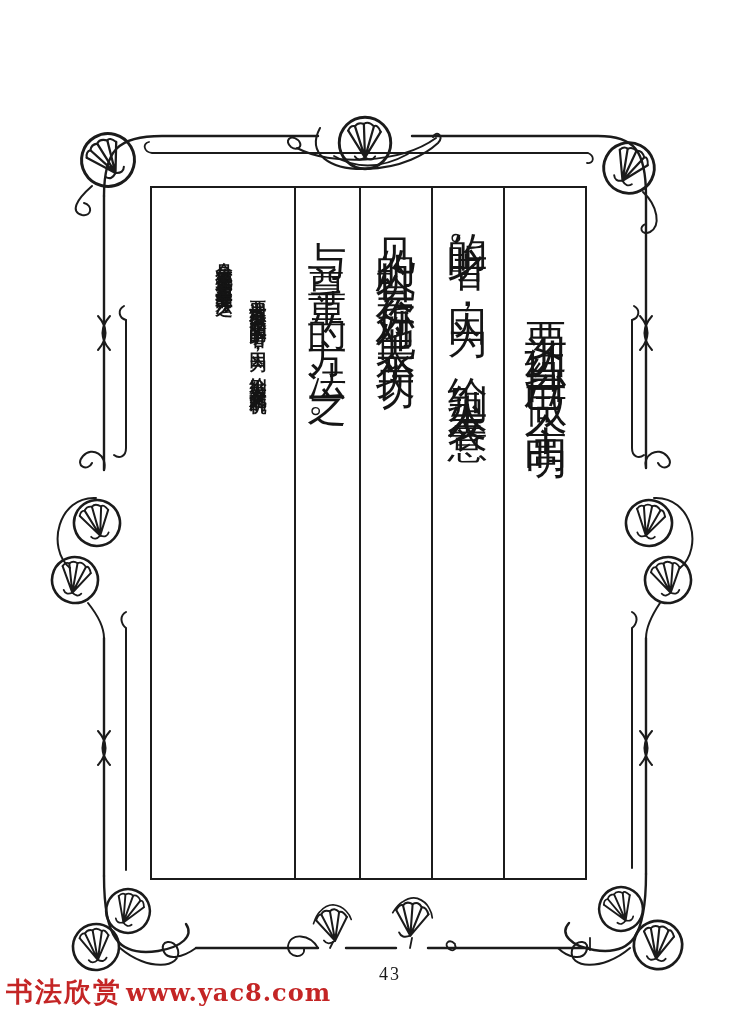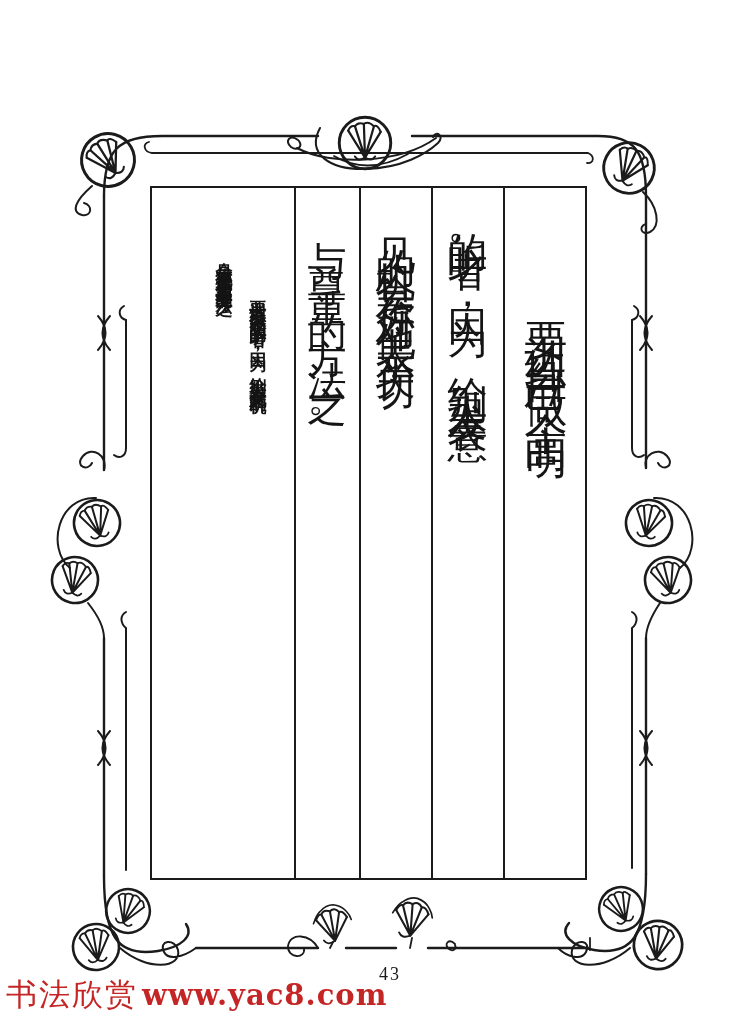--- a/index.html
+++ b/index.html
@@ -32,24 +32,24 @@
   .p-col-1{left:96px;top:99px;}
   .p-col-2{left:62px;top:60px;}
   .page-number{
     position:absolute;left:0;top:964px;width:780px;text-align:center;
     font-size:18px;color:#1a1a1a;letter-spacing:2px;
   }
   .watermark{
     position:absolute;left:6px;top:974px;color:#c42525;white-space:nowrap;
   }
   .watermark .wm-cjk{
-    font-family:"DejaVu Sans",sans-serif;font-weight:400;font-size:31px;letter-spacing:2px;
+    font-family:"DejaVu Sans",sans-serif;font-weight:700;font-size:27px;letter-spacing:2px;
   }
   .watermark .wm-latin{
-    font-family:"DejaVu Serif","Liberation Serif",serif;font-weight:700;font-size:29px;letter-spacing:1px;text-align:right;
+    font-family:"DejaVu Serif","Liberation Serif",serif;font-weight:700;font-size:24px;letter-spacing:1px;text-align:right;
   }
 </style>
 </head>
 <body>
 
 <div class="page">
 
   <svg class="frame" width="729" height="1030" viewBox="0 0 729 1030">
     <defs>
       <g id="fanC" stroke="#1b1b1b" fill="none" stroke-linecap="round">

